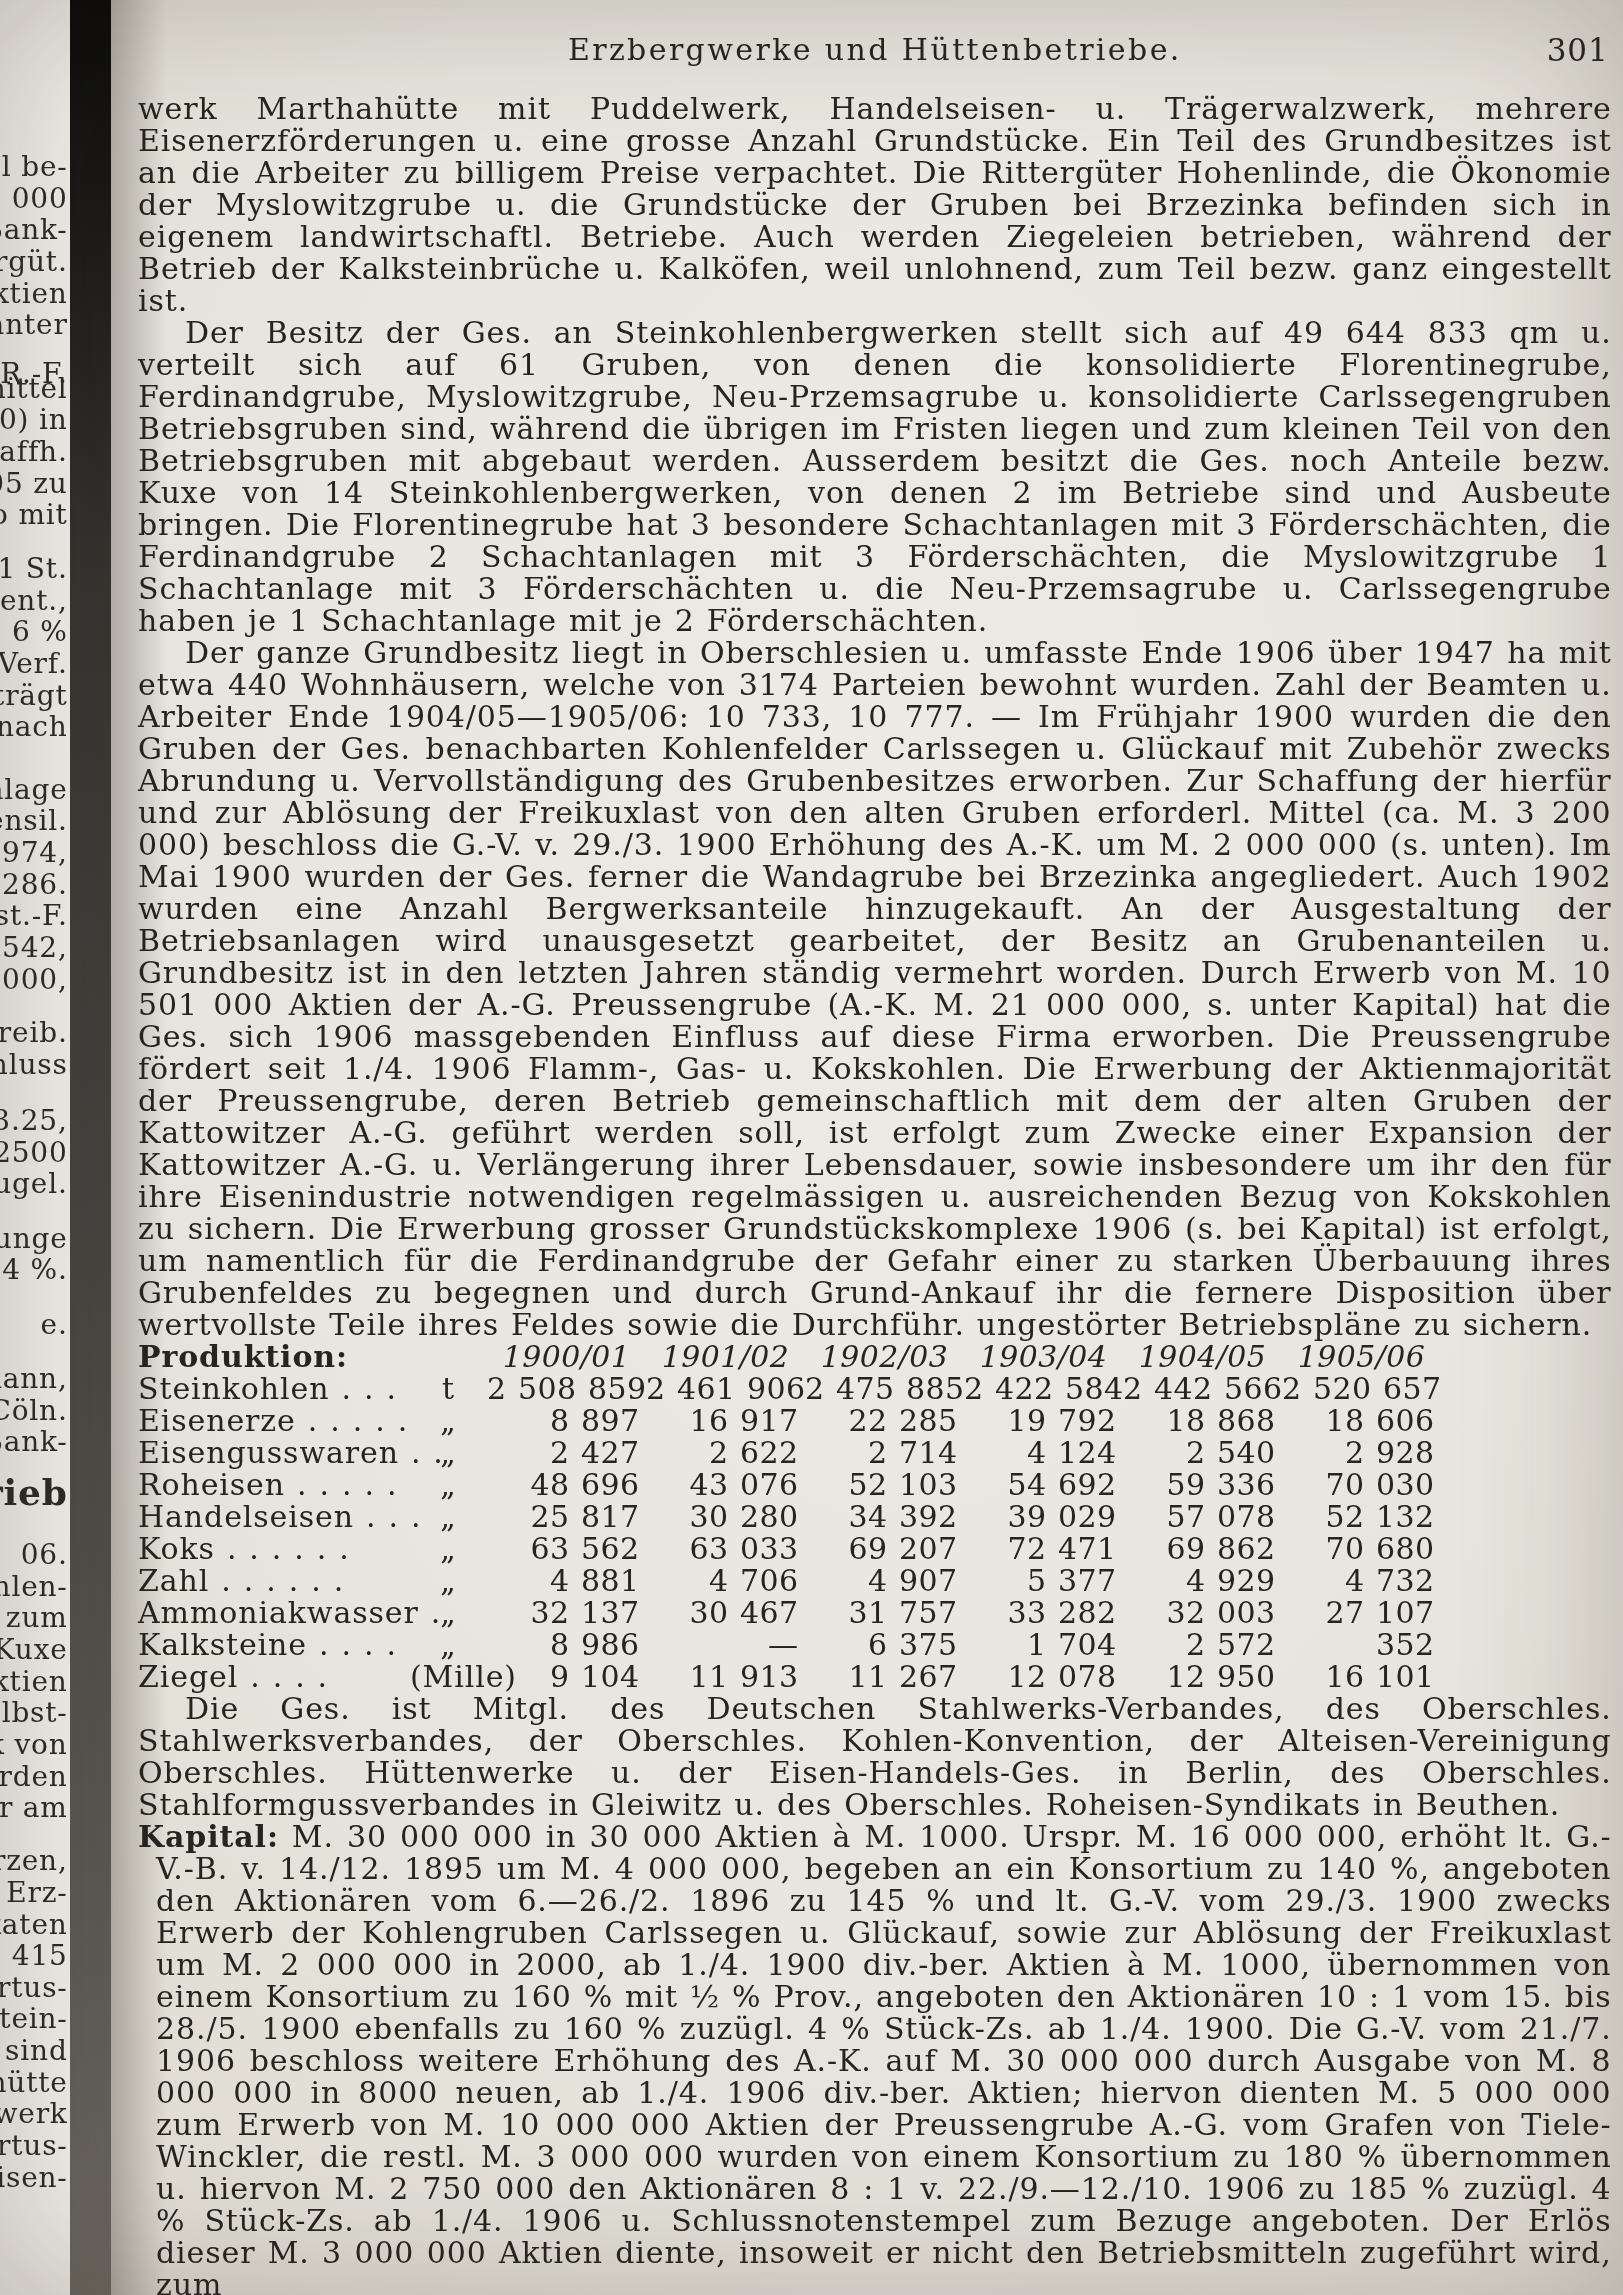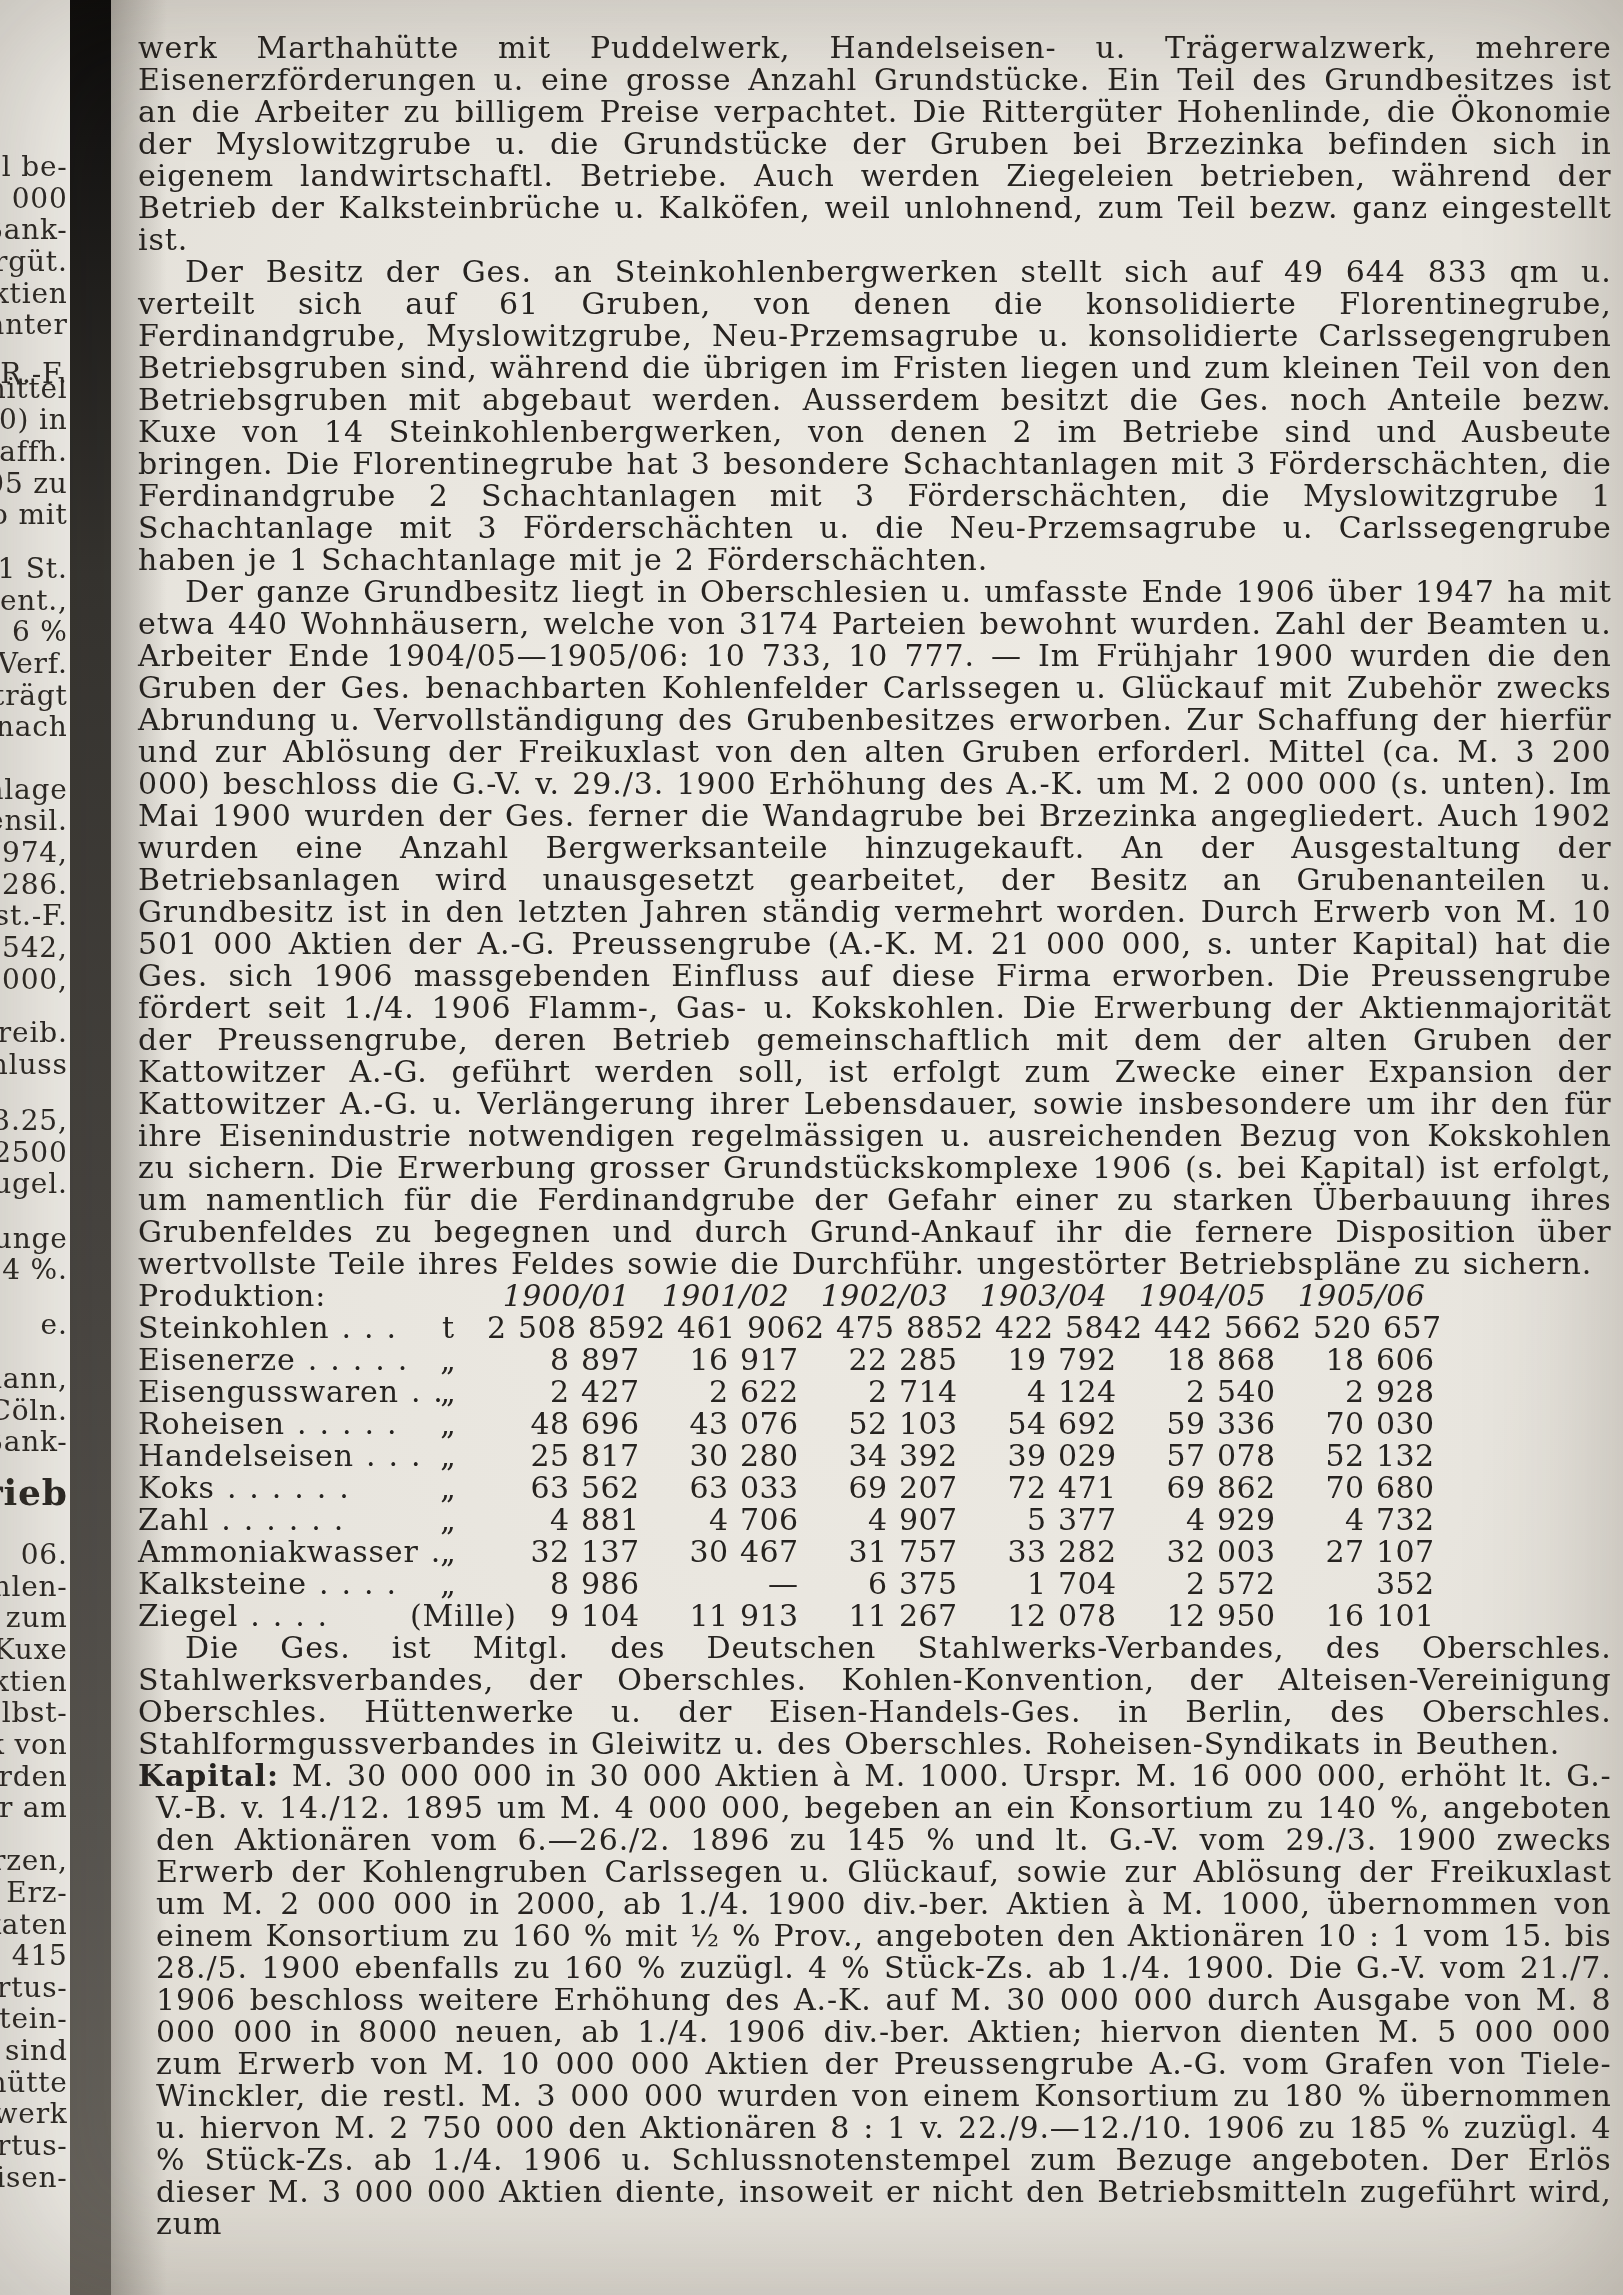--- a/index.html
+++ b/index.html
@@ -43,21 +43,21 @@
   p.para{margin:0;text-indent:47px;}
   p.para.flush{text-indent:0;}
   p.para.hang{padding-left:18px;text-indent:-18px;}
   .kw{font-weight:bold;}
   .prod-table{margin:0;}
   .prod-row{display:grid;grid-template-columns:272px 77px repeat(6,159px);}
   .prod-row .cell-name{white-space:nowrap;text-align:left;}
   .prod-row .cell-unit{text-align:center;white-space:nowrap;}
   .prod-row .cell-val{text-align:right;padding-right:6.5px;white-space:nowrap;letter-spacing:0.4px;}
   .prod-row .cell-year{text-align:center;white-space:nowrap;letter-spacing:0.4px;font-style:italic;}
-  .prod-head .cell-label{grid-column:span 2;font-weight:normal;}
+  .prod-head .cell-label{grid-column:span 2;font-weight:bold;}
   .vignette{
     position:absolute;inset:0;z-index:4;pointer-events:none;
     box-shadow:inset 0 0 154px rgba(60,52,40,0.28);
   }
 </style>
 </head>
 <body>
 
 <div class="paper"></div>
 
@@ -118,20 +118,24 @@
     <span class="margin-frag" style="top: 2066px;">shütte</span>
     <span class="margin-frag" style="top: 2097px;">lzwerk</span>
     <span class="margin-frag" style="top: 2129px;">bertus-</span>
     <span class="margin-frag" style="top: 2161px;">Eisen-</span>
   </div>
 
 <div class="gutter"></div>
 <div class="gutter-shadow"></div>
 
 <div class="page-content">
+  <div class="header-row">
+    <span class="running-title">Erzbergwerke und Hüttenbetriebe.</span>
+    <span class="page-number">301</span>
+  </div>
 
   <div class="body-text">
     <p class="para flush">werk Marthahütte mit Puddelwerk, Handelseisen- u. Trägerwalzwerk, mehrere Eisenerzförderungen u. eine grosse Anzahl Grundstücke. Ein Teil des Grundbesitzes ist an die Arbeiter zu billigem Preise verpachtet. Die Rittergüter Hohenlinde, die Ökonomie der Myslowitzgrube u. die Grundstücke der Gruben bei Brzezinka befinden sich in eigenem landwirtschaftl. Betriebe. Auch werden Ziegeleien betrieben, während der Betrieb der Kalksteinbrüche u. Kalköfen, weil unlohnend, zum Teil bezw. ganz eingestellt ist.</p>
     <p class="para">Der Besitz der Ges. an Steinkohlenbergwerken stellt sich auf 49 644 833 qm u. verteilt sich auf 61 Gruben, von denen die konsolidierte Florentinegrube, Ferdinandgrube, Myslowitzgrube, Neu-Przemsagrube u. konsolidierte Carlssegengruben Betriebsgruben sind, während die übrigen im Fristen liegen und zum kleinen Teil von den Betriebsgruben mit abgebaut werden. Ausserdem besitzt die Ges. noch Anteile bezw. Kuxe von 14 Steinkohlenbergwerken, von denen 2 im Betriebe sind und Ausbeute bringen. Die Florentinegrube hat 3 besondere Schachtanlagen mit 3 Förderschächten, die Ferdinandgrube 2 Schachtanlagen mit 3 Förderschächten, die Myslowitzgrube 1 Schachtanlage mit 3 Förderschächten u. die Neu-Przemsagrube u. Carlssegengrube haben je 1 Schachtanlage mit je 2 Förderschächten.</p>
     <p class="para">Der ganze Grundbesitz liegt in Oberschlesien u. umfasste Ende 1906 über 1947 ha mit etwa 440 Wohnhäusern, welche von 3174 Parteien bewohnt wurden. Zahl der Beamten u. Arbeiter Ende 1904/05—1905/06: 10 733, 10 777. — Im Frühjahr 1900 wurden die den Gruben der Ges. benachbarten Kohlenfelder Carlssegen u. Glückauf mit Zubehör zwecks Abrundung u. Vervollständigung des Grubenbesitzes erworben. Zur Schaffung der hierfür und zur Ablösung der Freikuxlast von den alten Gruben erforderl. Mittel (ca. M. 3 200 000) beschloss die G.-V. v. 29./3. 1900 Erhöhung des A.-K. um M. 2 000 000 (s. unten). Im Mai 1900 wurden der Ges. ferner die Wandagrube bei Brzezinka angegliedert. Auch 1902 wurden eine Anzahl Bergwerksanteile hinzugekauft. An der Ausgestaltung der Betriebsanlagen wird unausgesetzt gearbeitet, der Besitz an Grubenanteilen u. Grundbesitz ist in den letzten Jahren ständig vermehrt worden. Durch Erwerb von M. 10 501 000 Aktien der A.-G. Preussengrube (A.-K. M. 21 000 000, s. unter Kapital) hat die Ges. sich 1906 massgebenden Einfluss auf diese Firma erworben. Die Preussengrube fördert seit 1./4. 1906 Flamm-, Gas- u. Kokskohlen. Die Erwerbung der Aktienmajorität der Preussengrube, deren Betrieb gemeinschaftlich mit dem der alten Gruben der Kattowitzer A.-G. geführt werden soll, ist erfolgt zum Zwecke einer Expansion der Kattowitzer A.-G. u. Verlängerung ihrer Lebensdauer, sowie insbesondere um ihr den für ihre Eisenindustrie notwendigen regelmässigen u. ausreichenden Bezug von Kokskohlen zu sichern. Die Erwerbung grosser Grundstückskomplexe 1906 (s. bei Kapital) ist erfolgt, um namentlich für die Ferdinandgrube der Gefahr einer zu starken Überbauung ihres Grubenfeldes zu begegnen und durch Grund-Ankauf ihr die fernere Disposition über wertvollste Teile ihres Feldes sowie die Durchführ. ungestörter Betriebspläne zu sichern.</p>
 
     <div class="prod-table" id="prodTable">
         <div class="prod-row prod-head">
           <span class="cell-label">Produktion:</span>
           <span class="cell-year">1900/01</span>

